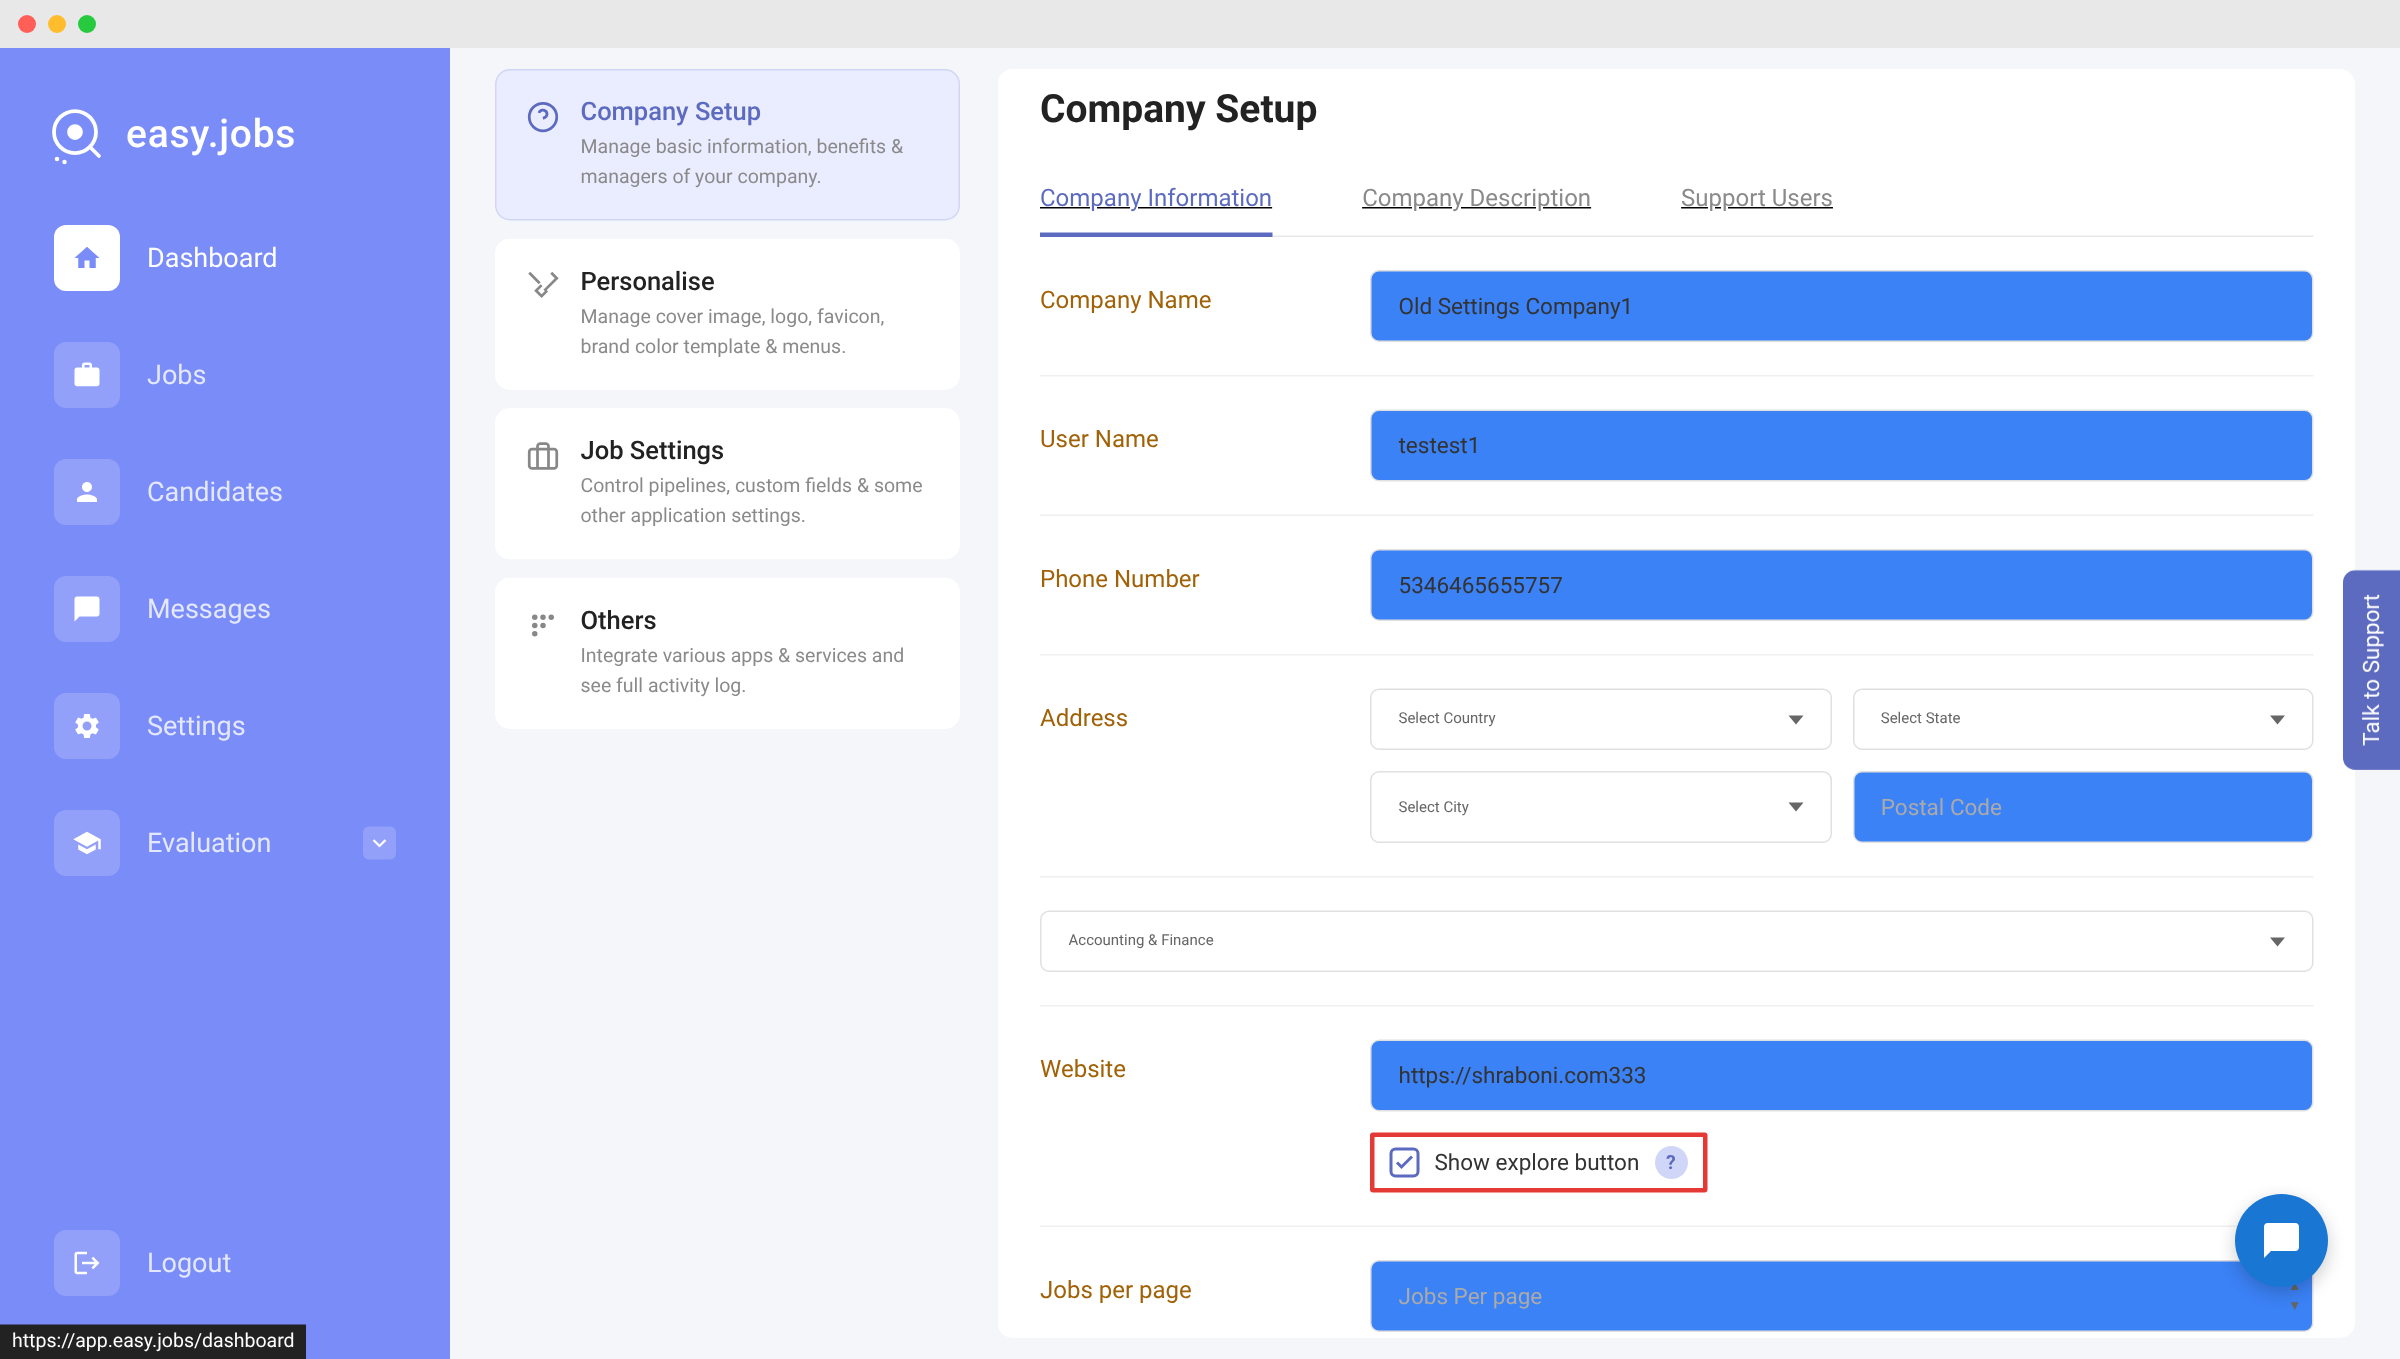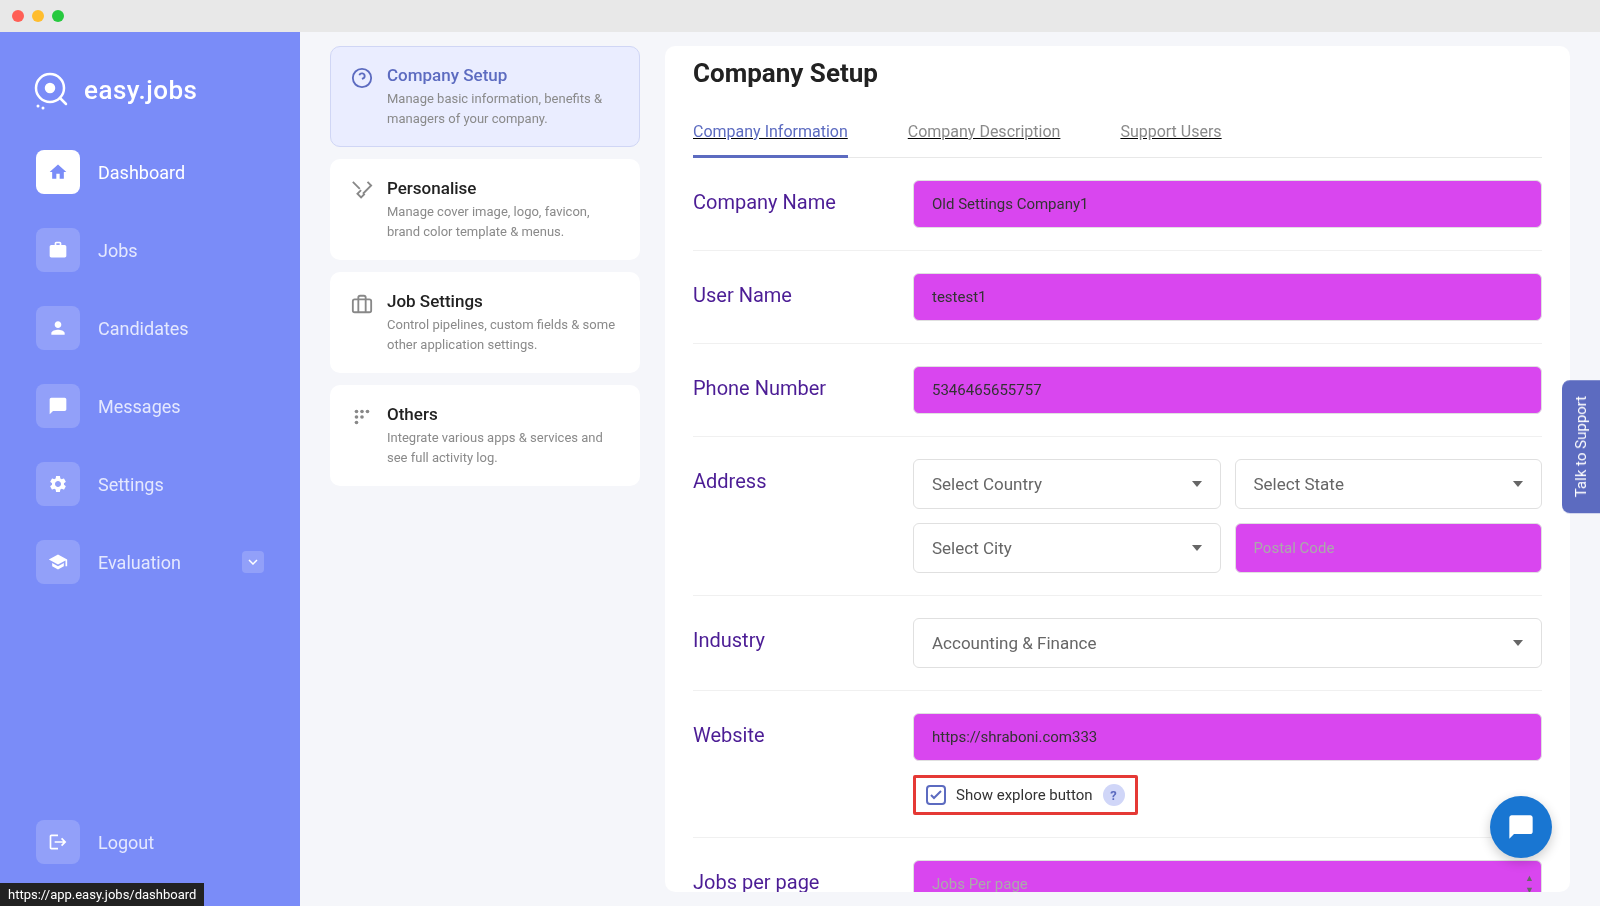--- a/index.html
+++ b/index.html
@@ -223,49 +223,49 @@
     
     .form-row {
       display: flex;
       padding: 22px 0;
       border-bottom: 1px solid #f0f0f0;
       align-items: flex-start;
     }
     
     .form-label {
       width: 220px;
-      font-size: 20px;
-      color: #4c1d95;
+      font-size: 16px;
+      color: #a16207;
       padding-top: 10px;
     }
     
     .form-control-area {
       flex: 1;
     }
     
     .text-input {
       width: 100%;
       padding: 14px 18px;
       border: 1px solid #e0e0e0;
       border-radius: 6px;
       font-size: 15px;
       color: #333;
-      background: #d946ef;
+      background: #3b82f6;
     }
     
     .text-input::placeholder {
       color: #aaa;
     }
     
     .select-input {
       width: 100%;
       padding: 14px 18px;
       border: 1px solid #e0e0e0;
       border-radius: 6px;
-      font-size: 17px;
+      font-size: 10px;
       color: #666;
       background: white;
       position: relative;
       display: flex;
       align-items: center;
       justify-content: space-between;
       cursor: pointer;
     }
     
     .address-grid {
@@ -585,21 +585,20 @@
             <div class="select-input">
               <span>Select City</span>
               <div class="caret-down"></div>
             </div>
             <input type="text" class="text-input" placeholder="Postal Code" style="">
           </div>
         </div>
       </div>
 
       <div class="form-row">
-        <div class="form-label">Industry</div>
         <div class="form-control-area">
           <div class="select-input">
             <span>Accounting &amp; Finance</span>
             <div class="caret-down"></div>
           </div>
         </div>
       </div>
 
       <div class="form-row">
         <div class="form-label">Website</div>

